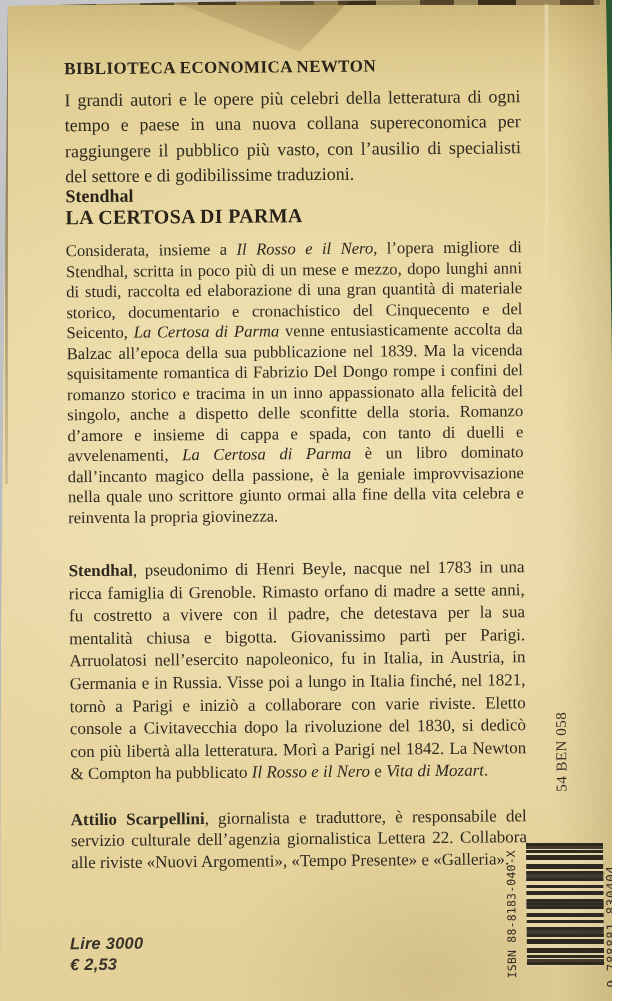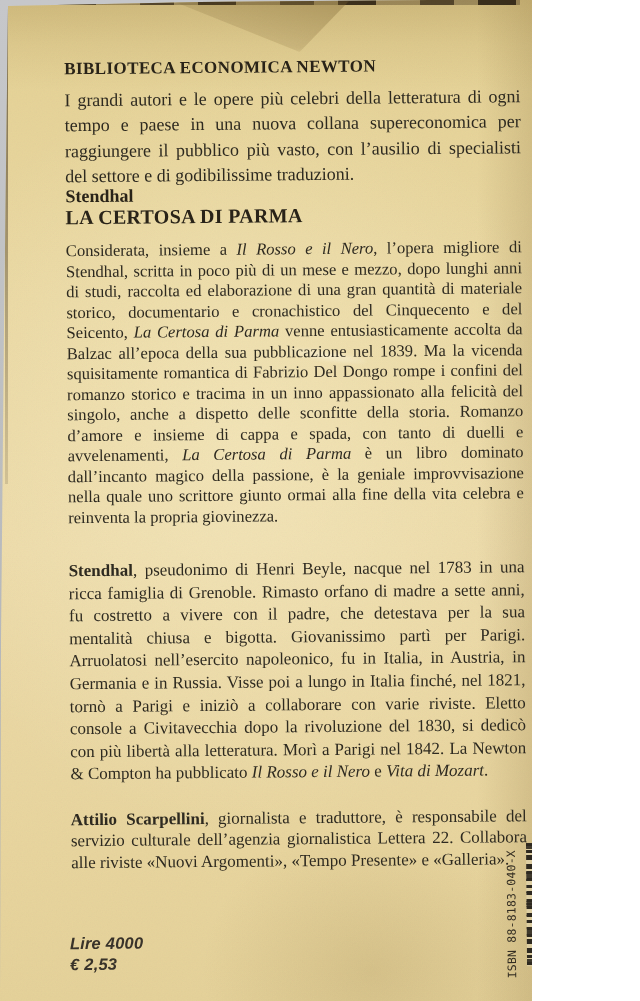--- a/index.html
+++ b/index.html
@@ -1,18 +1,18 @@
 <!DOCTYPE html>
 <html lang="it"><head>
 <meta charset="utf-8">
 <style>
   html,body{margin:0;padding:0;}
   .photo{
     position:relative;
-    width:532px;height:1001px;
+    width:612px;height:1001px;
     overflow:hidden;
     background:linear-gradient(180deg,#c6c7ca 0%,#bfc1c4 35%,#b4b6b9 70%,#aeb0b3 100%);
     font-family:"Liberation Serif","DejaVu Serif",serif;
   }
   
   .green-stripe{
     position:absolute;inset:0;
     clip-path:polygon(604px 0,628px 0,636px 400px,640px 540px,640px 1001px,622px 1001px,613px 700px,607px 300px);
     background:linear-gradient(180deg,#2c5a31 0%,#215c30 30%,#166336 55%,#0f7040 78%,#0c7a46 100%);
   }
@@ -149,21 +149,21 @@
 
       <div class="title">LA CERTOSA DI PARMA</div>
 
       <p class="synopsis" style="margin:0"><span>Considerata, insieme a </span><i>Il Rosso e il Nero</i><span>, l’opera migliore di Stendhal, scritta in poco più di un mese e mezzo, dopo lunghi anni di studi, raccolta ed elaborazione di una gran quantità di materiale storico, documentario e cronachistico del Cinquecento e del Seicento, </span><i>La Certosa di Parma</i><span> venne entusiasticamente accolta da Balzac all’epoca della sua pubblicazione nel 1839. Ma la vicenda squisitamente romantica di Fabrizio Del Dongo rompe i confini del romanzo storico e tracima in un inno appassionato alla felicità del singolo, anche a dispetto delle sconfitte della storia. Romanzo d’amore e insieme di cappa e spada, con tanto di duelli e avvelenamenti, </span><i>La Certosa di Parma</i><span> è un libro dominato dall’incanto magico della passione, è la geniale improvvisazione nella quale uno scrittore giunto ormai alla fine della vita celebra e reinventa la propria giovinezza.</span></p>
 
       <p class="bio" style="margin:0"><b>Stendhal</b><span>, pseudonimo di Henri Beyle, nacque nel 1783 in una ricca famiglia di Grenoble. Rimasto orfano di madre a sette anni, fu costretto a vivere con il padre, che detestava per la sua mentalità chiusa e bigotta. Giovanissimo partì per Parigi. Arruolatosi nell’esercito napoleonico, fu in Italia, in Austria, in Germania e in Russia. Visse poi a lungo in Italia finché, nel 1821, tornò a Parigi e iniziò a collaborare con varie riviste. Eletto console a Civitavecchia dopo la rivoluzione del 1830, si dedicò con più libertà alla letteratura. Morì a Parigi nel 1842. La Newton &amp; Compton ha pubblicato </span><i>Il Rosso e il Nero</i><span> e </span><i>Vita di Mozart</i><span>.</span></p>
 
       <p class="translator" style="margin:0"><b>Attilio Scarpellini</b><span>, giornalista e traduttore, è responsabile del servizio culturale dell’agenzia giornalistica Lettera 22. Collabora alle riviste «Nuovi Argomenti», «Tempo Presente» e «Galleria».</span></p>
 
       <div class="price">
-        <div>Lire 4000</div>
+        <div>Lire 3000</div>
         <div>€ 2,53</div>
       </div>
 
       <div class="vtext shelf-code">54 BEN 058</div>
 
       <div class="vtext isbn-text">ISBN 88-8183-040-X</div>
 
       <div class="barcode"></div>
 
       <div class="vtext ean-number">9 788881 830404</div>

